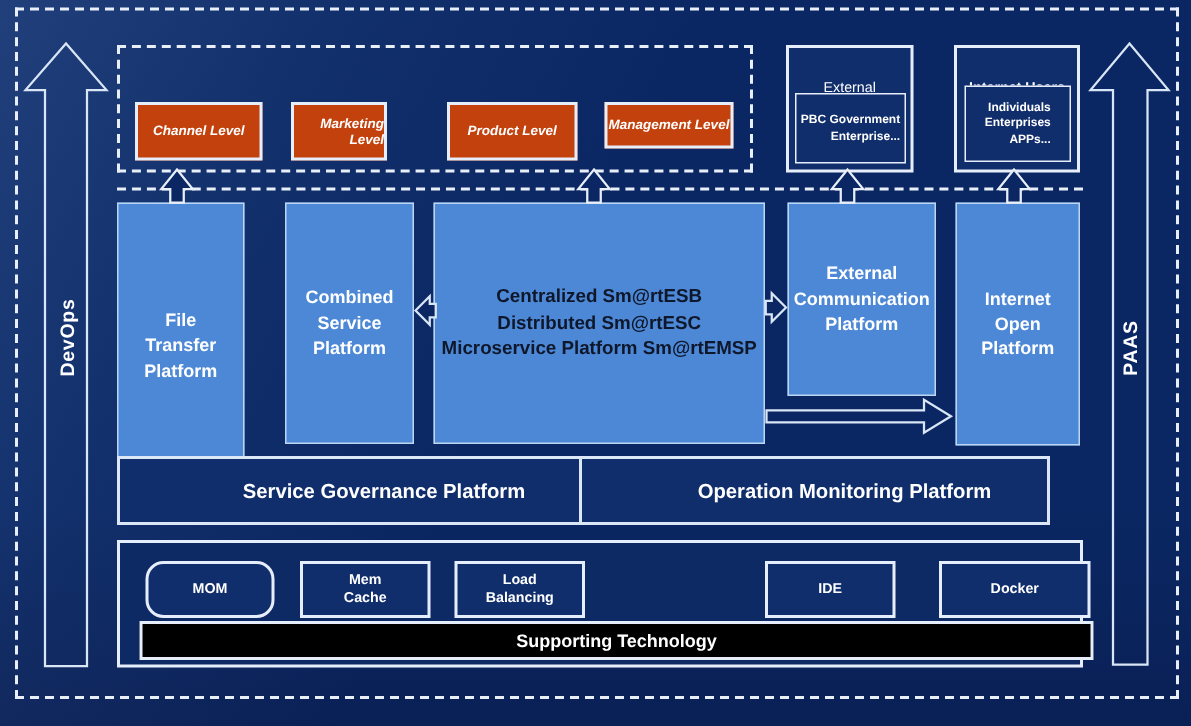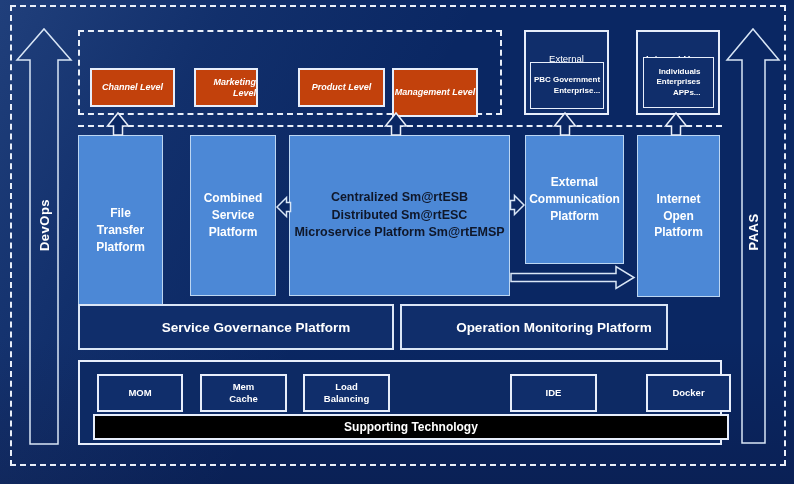--- a/index.html
+++ b/index.html
@@ -98,21 +98,21 @@
 
 <div class="canvas">
 
   <div class="outer-dashed"></div>
 
   <div class="top-dashed-box"></div>
 
   <div class="dark-box level-box" style="left:90px;top:68px;width:85px;height:39px;">Channel Level</div>
   <div class="dark-box level-box" style="left:194px;top:68px;width:64px;height:39px;">Marketing Level</div>
   <div class="dark-box level-box" style="left:298px;top:68px;width:87px;height:39px;">Product Level</div>
-  <div class="dark-box level-box" style="left:392px;top:68px;width:86px;height:49px;">Management Level</div>
+  <div class="dark-box level-box" style="left:403px;top:68px;width:86px;height:31px;">Management Level</div>
 
   <div class="group-box" style="left:524px;top:30px;width:85px;height:85px;">
     <div class="group-title">External
 Cooperation</div>
   </div>
   <div class="group-inner" style="left:530px;top:62px;width:74px;height:47px;">PBC Government
 Enterprise...</div>
 
   <div class="group-box" style="left:636px;top:30px;width:84px;height:85px;">
     <div class="group-title bold">Internet Users</div>
@@ -133,30 +133,30 @@
 Distributed Sm@rtESC
 Microservice Platform Sm@rtEMSP</div>
   <div class="platform" style="left:525px;width:99px;height:129px;">External
 Communication
 Platform</div>
   <div class="platform" style="left:637px;width:83px;height:162px;">Internet
 Open
 Platform</div>
 
   <div class="wide-box" style="left:78px;width:316px;">Service Governance Platform</div>
-  <div class="wide-box" style="left:400px;width:268px;">Operation Monitoring Platform</div>
+  <div class="wide-box" style="left:386px;width:314px;">Operation Monitoring Platform</div>
 
   <div class="support-container"></div>
-  <div class="tech-box" style="left:97px;width:86px;">MOM</div>
+  <div class="tech-box" style="left:97px;width:86px;border-radius:12px;">MOM</div>
   <div class="tech-box" style="left:200px;width:87px;">Mem
 Cache</div>
   <div class="tech-box" style="left:303px;width:87px;">Load
 Balancing</div>
   <div class="tech-box" style="left:510px;width:87px;">IDE</div>
-  <div class="tech-box" style="left:646px;width:85px;">Docker</div>
+  <div class="tech-box" style="left:626px;width:101px;">Docker</div>
   <div class="support-bar">Supporting Technology</div>
 
   <svg class="arrow-layer" width="794" height="484" viewBox="0 0 794 484">
 
     <polygon points="30,444 30,60 17,60 44,29 71,60 58,60 58,444" fill="none" stroke="#d9e6f6" stroke-width="1.5"></polygon>
 
     <polygon points="742,443 742,60 727,60 753,29 779,60 765,60 765,443" fill="none" stroke="#d9e6f6" stroke-width="1.5"></polygon>
 
     <polygon points="113.5,135 113.5,126 107.5,126 118,113 128.5,126 122.5,126 122.5,135" fill="#0a2763" stroke="#e9eff9" stroke-width="1.5"></polygon>
     <polygon points="391.5,135 391.5,126 385.5,126 396,113 406.5,126 400.5,126 400.5,135" fill="#0a2763" stroke="#e9eff9" stroke-width="1.5"></polygon>

